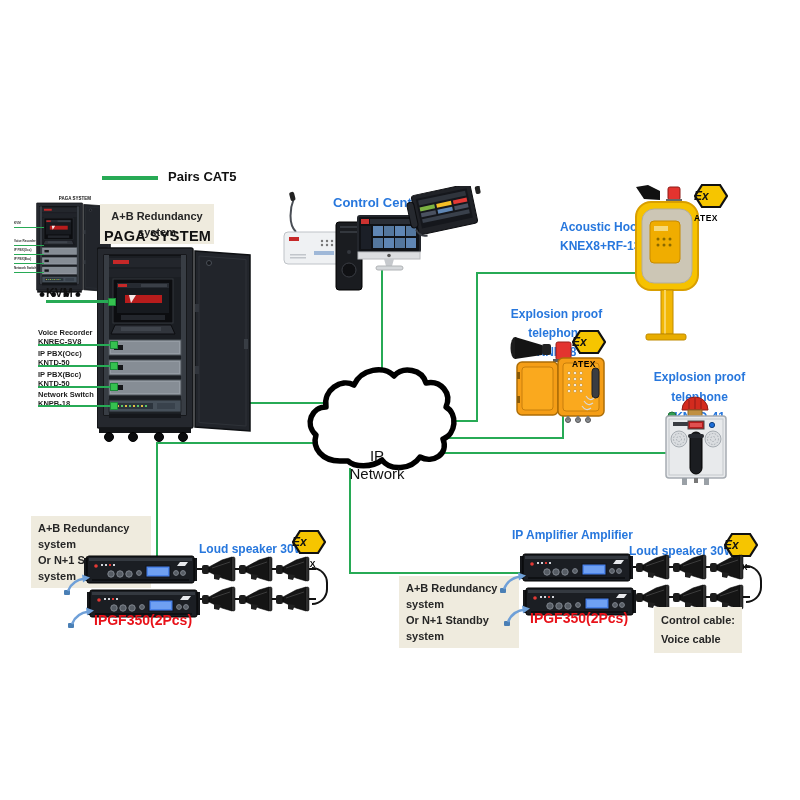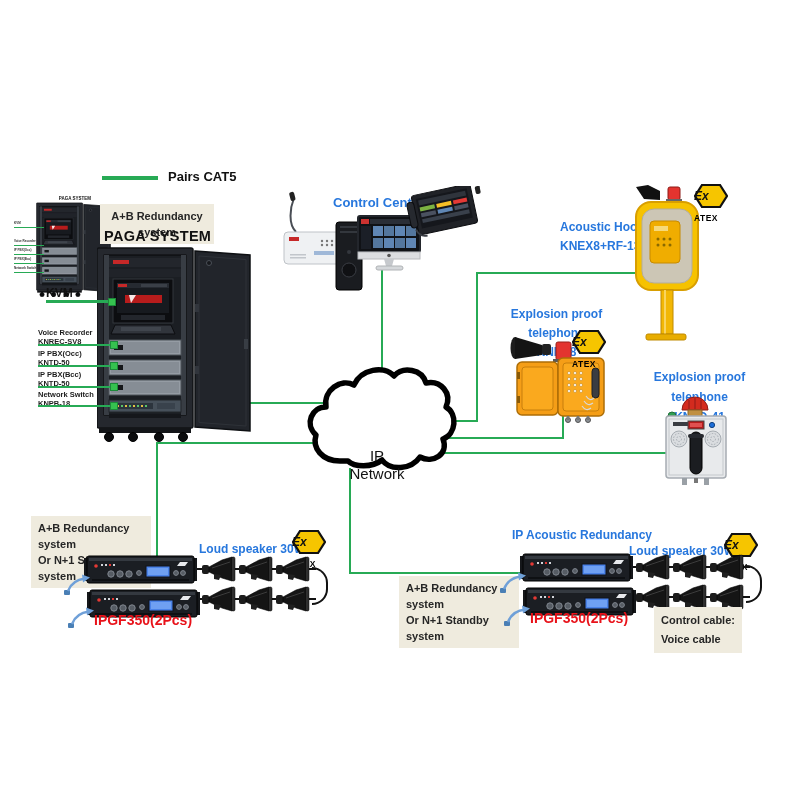--- a/index.html
+++ b/index.html
@@ -427,21 +427,21 @@
     </svg>
 
   <svg class="abs" style="left:64px;top:574px;" width="26" height="22" viewBox="0 0 26 22">
       <use href="#sym-arrow"></use>
     </svg>
   <svg class="abs" style="left:68px;top:607px;" width="26" height="22" viewBox="0 0 26 22">
       <use href="#sym-arrow"></use>
     </svg>
   <div class="abs red-label" style="left:94px;top:612px;">IPGF350(2Pcs)</div>
 
-  <div class="abs blue" style="left:512px;top:528px;font-size:12px;">IP Acoustic Redundancy</div>
+  <div class="abs blue" style="left:512px;top:528px;font-size:12px;">IP Amplifier Amplifier</div>
   <div class="beige" style="left:399px;top:576px;width:106px;">
     <span>A+B Redundancy system</span><br>
     <span>Or N+1 Standby system</span>
   </div>
   <div class="abs blue" style="left:629px;top:544px;font-size:12px;">Loud speaker 30W*6</div>
   <div class="atex" style="left:724px;top:533px;">
     <svg width="34" height="24" viewBox="0 0 34 24">
         <use href="#sym-hex"></use>
       </svg>
     <div class="ex">Ex</div>

